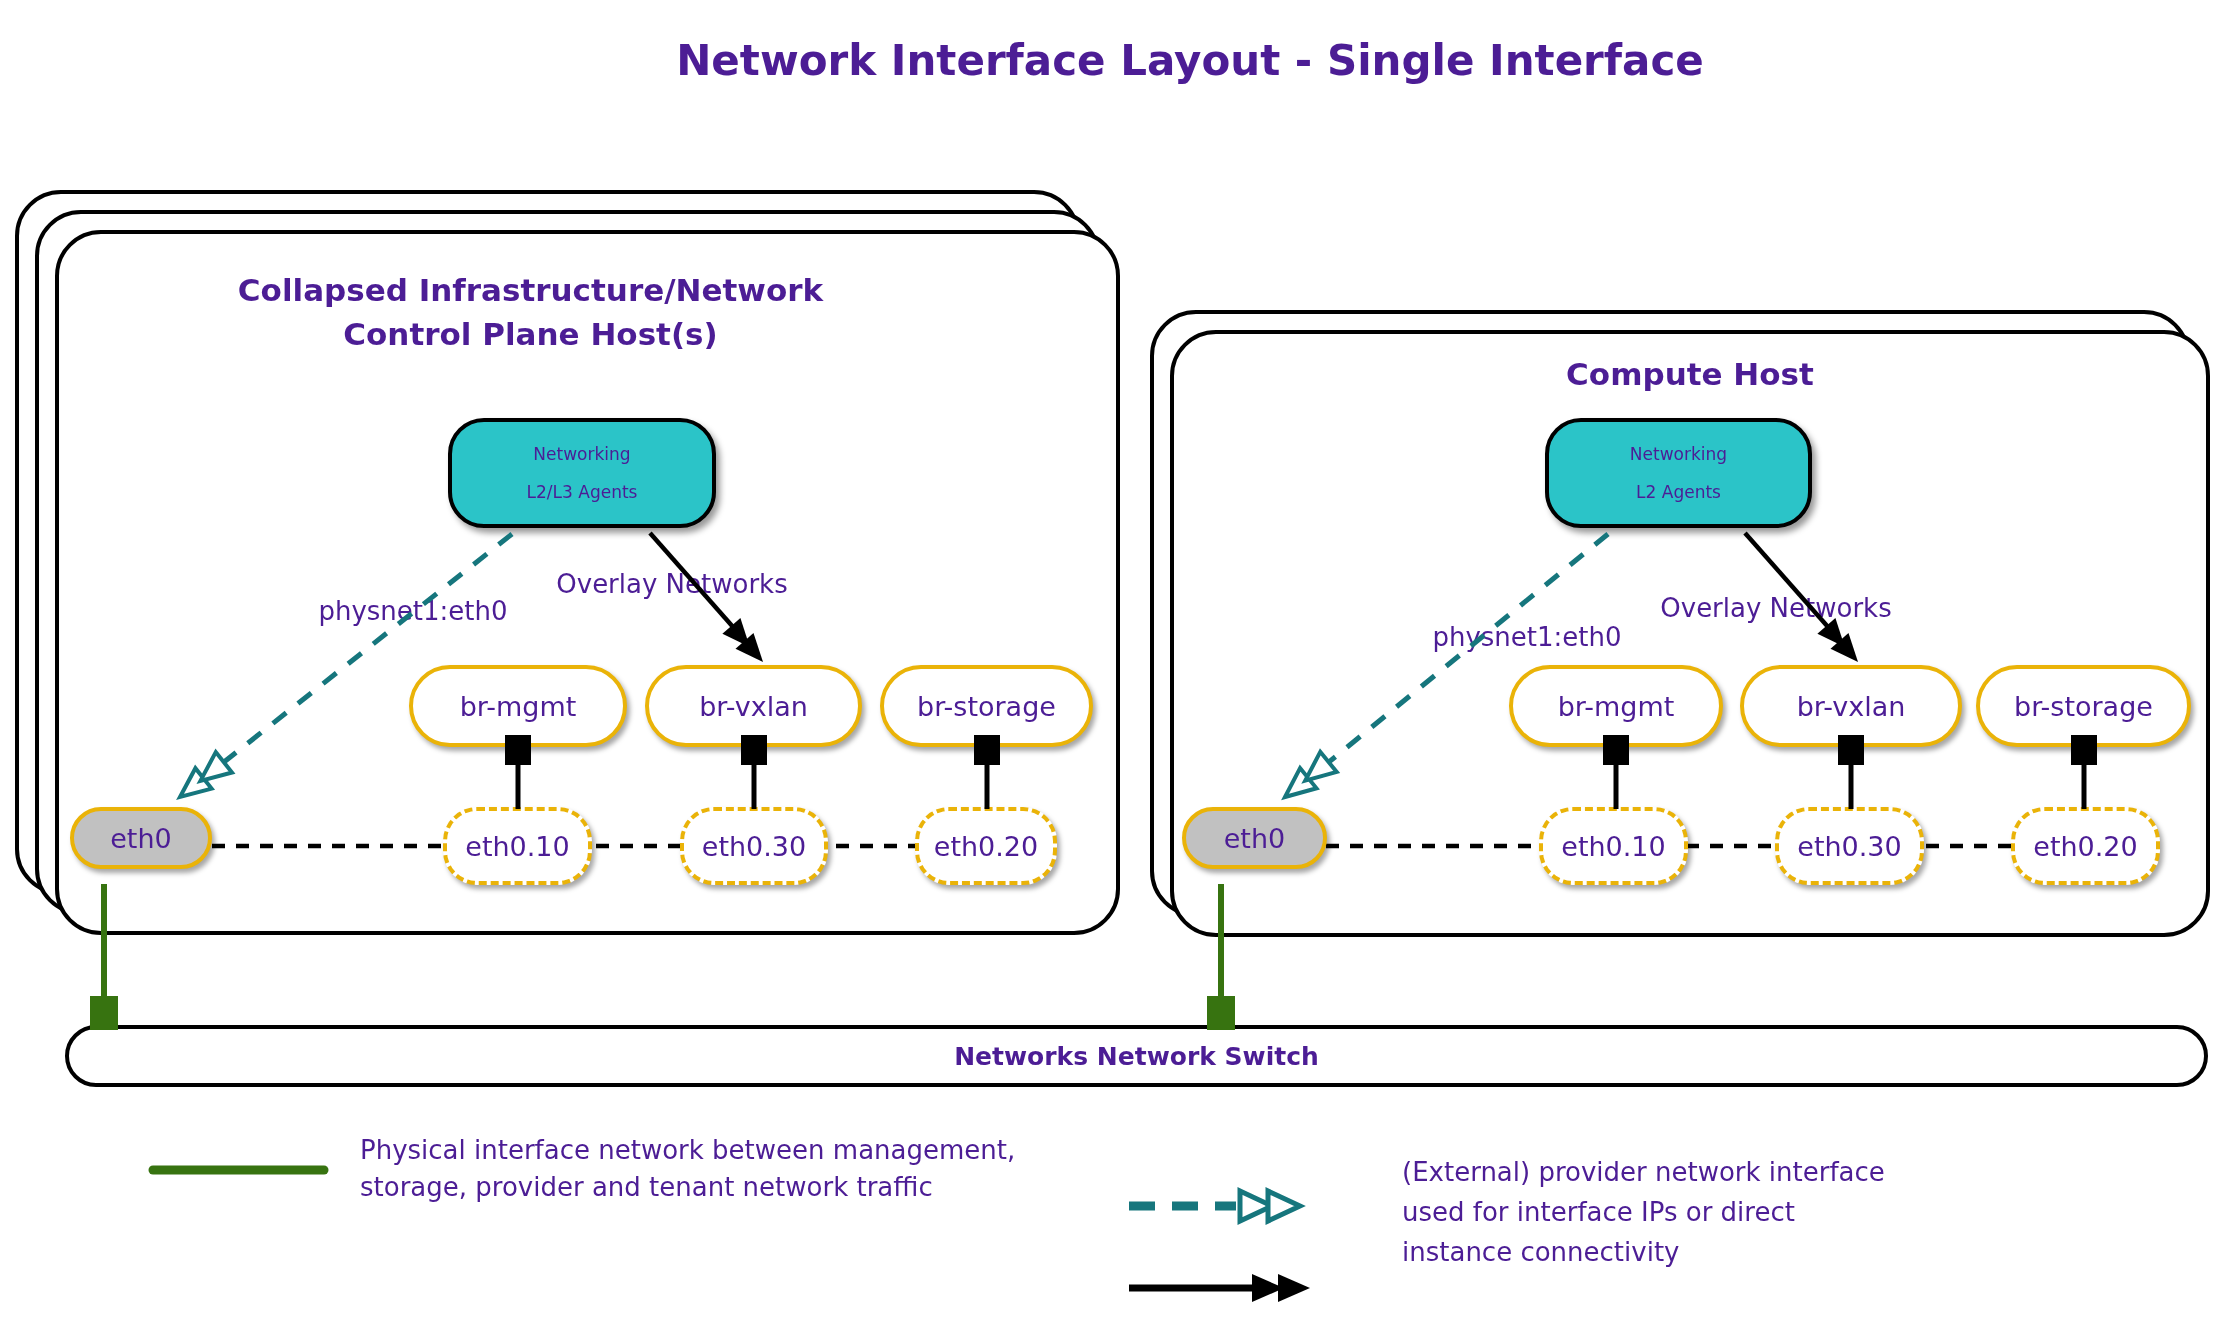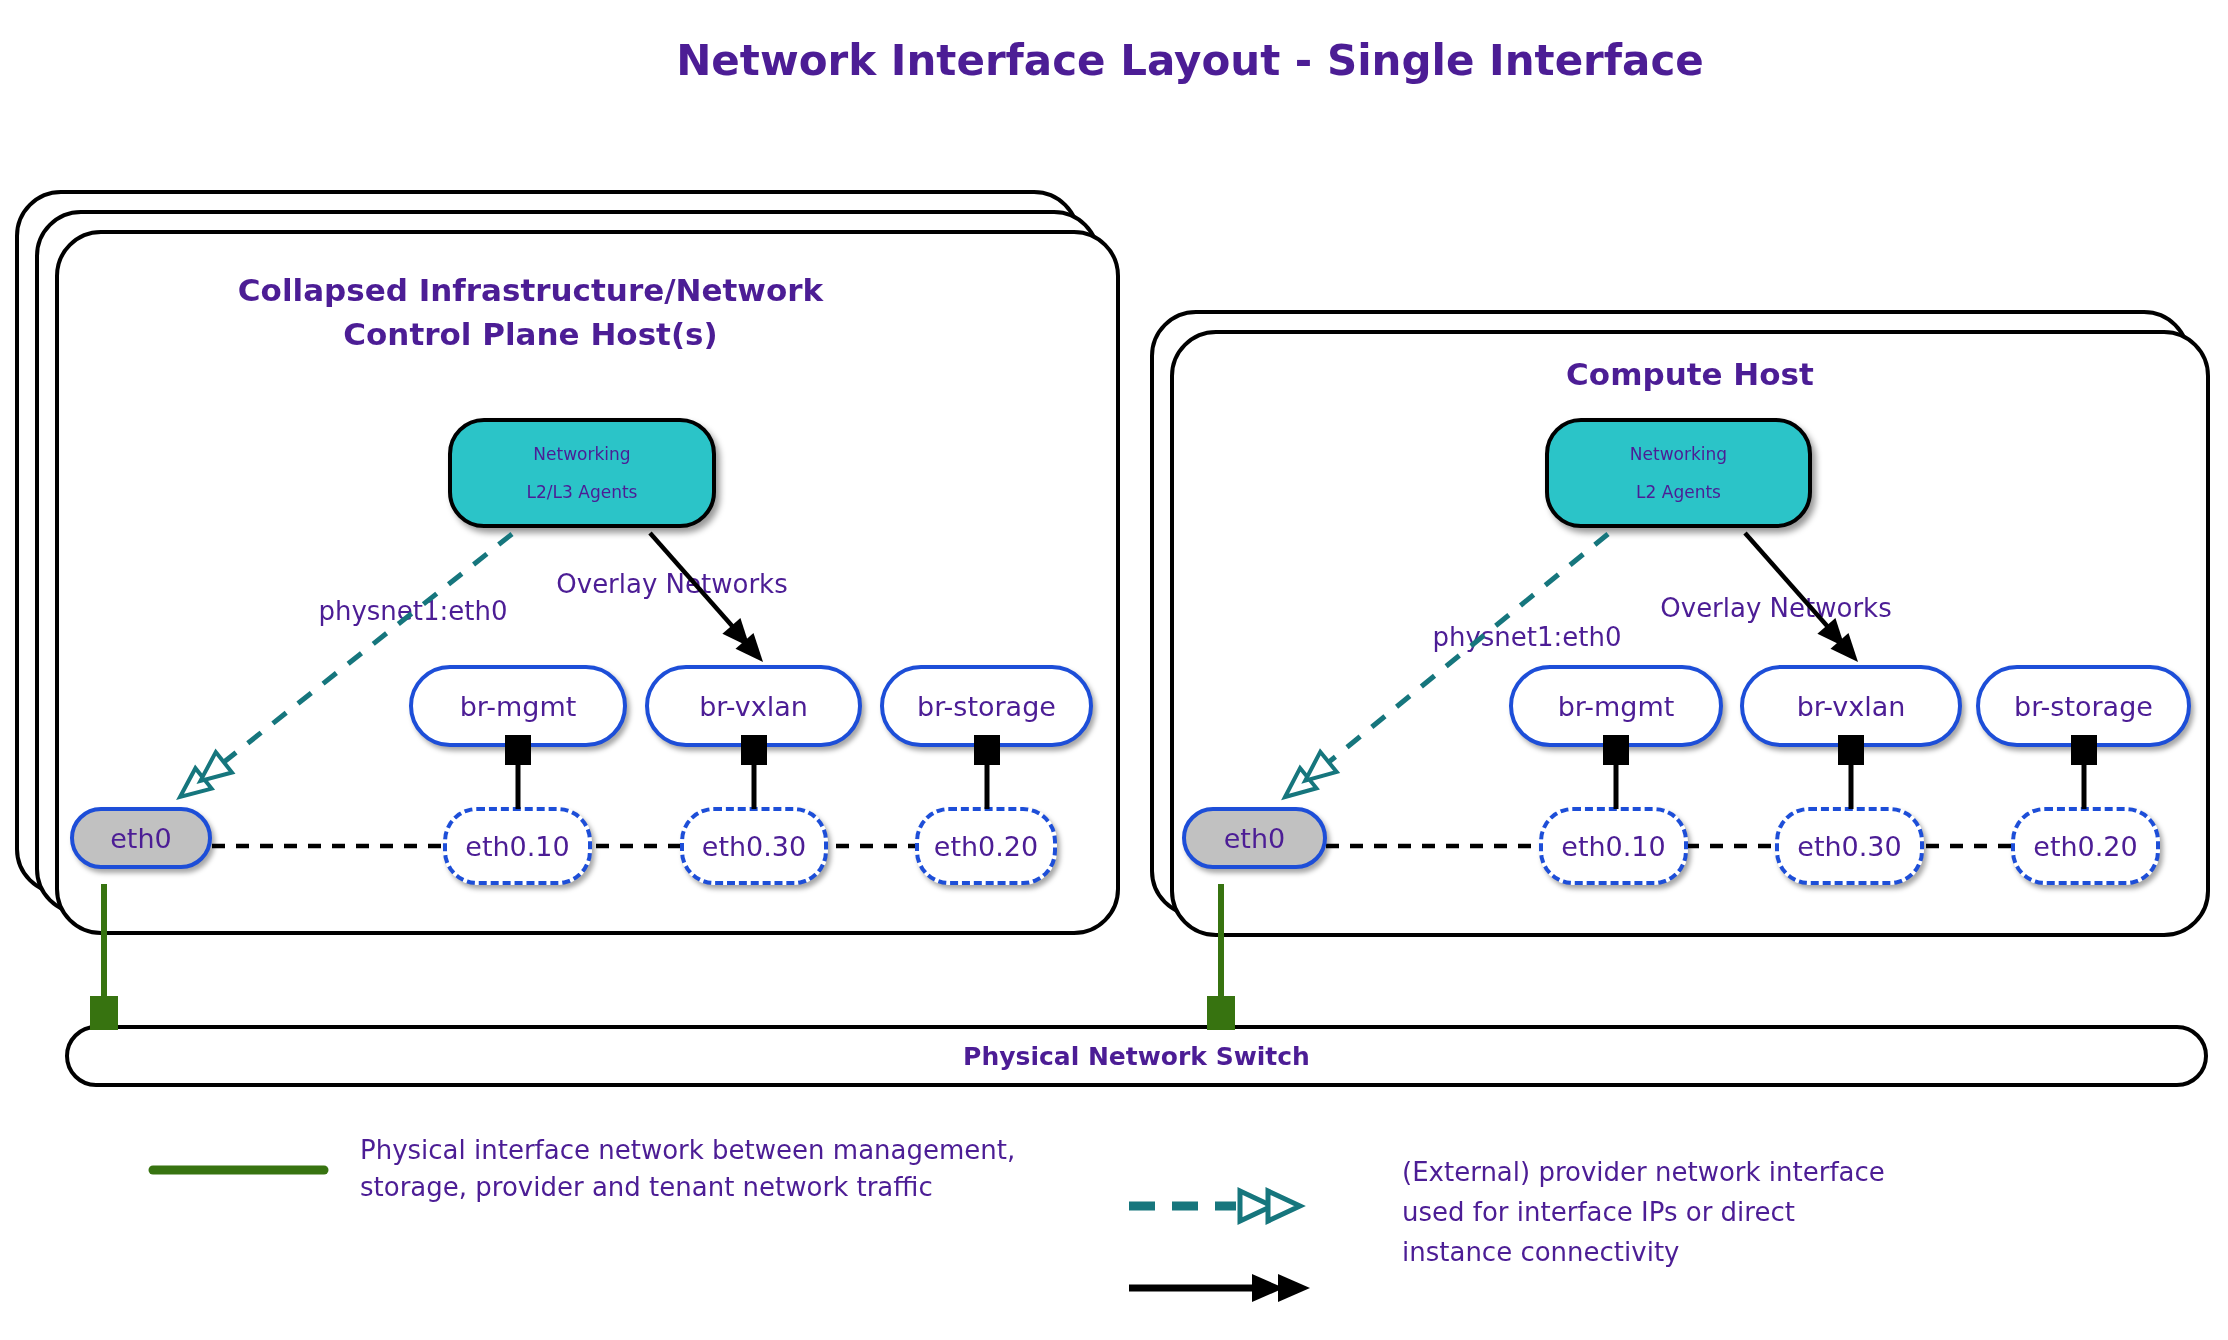--- a/index.html
+++ b/index.html
@@ -11,21 +11,21 @@
   .host-rect{position:absolute;width:1065px;height:705px;border:4px solid #000;
              border-radius:46px;background:#fff;z-index:1;box-sizing:border-box;}
   .host-rect.r{width:1040px;height:607px;}
   .host-title{position:absolute;z-index:3;text-align:center;font-weight:bold;
               font-size:31px;line-height:44px;}
   .agent{position:absolute;z-index:3;background:#2BC4C8;border:4px solid #000;border-radius:36px;
          display:flex;flex-direction:column;align-items:center;justify-content:center;
          font-size:17px;line-height:38px;box-sizing:border-box;
          box-shadow:4px 5px 6px rgba(0,0,0,.40);}
   .pill{position:absolute;z-index:3;display:flex;align-items:center;justify-content:center;
-        background:#fff;border:4px solid #1d4ed8;font-size:27px;box-sizing:border-box;
+        background:#fff;border:4px solid #eab308;font-size:27px;box-sizing:border-box;
         box-shadow:3px 4px 5px rgba(0,0,0,.35);white-space:nowrap;}
   .bridge{border-radius:41px;height:82px;top:665px;}
   .vlan{border-radius:34px;height:78px;top:807px;border-style:dashed;}
   .eth{border-radius:36px;height:62px;top:807px;background:#C1C1C1;}
   .small-label{position:absolute;z-index:3;font-size:26px;white-space:nowrap;
                transform:translate(-50%,-50%);}
   #switch-box{position:absolute;z-index:3;left:65px;top:1025px;width:2143px;height:62px;
               border:4px solid #000;border-radius:31px;background:#fff;box-sizing:border-box;
               display:flex;align-items:center;justify-content:center;
               font-weight:bold;font-size:25px;}
@@ -88,21 +88,21 @@
 
   <div class="pill bridge" style="left:1509px;width:214px;">br-mgmt</div>
   <div class="pill bridge" style="left:1740px;width:222px;">br-vxlan</div>
   <div class="pill bridge" style="left:1976px;width:215px;">br-storage</div>
 
   <div class="pill eth" style="left:1182px;width:145px;">eth0</div>
   <div class="pill vlan" style="left:1539px;width:149px;">eth0.10</div>
   <div class="pill vlan" style="left:1775px;width:149px;">eth0.30</div>
   <div class="pill vlan" style="left:2011px;width:149px;">eth0.20</div>
 
-  <div id="switch-box">Physical Network Switch</div>
+  <div id="switch-box">Networks Network Switch</div>
 
   <div class="legend-text" style="left:360px;top:1132px;">
     <div>Physical interface network between management,</div>
     <div>storage, provider and tenant network traffic</div>
   </div>
   <div class="legend-text" style="left:1402px;top:1152px;line-height:40px;">
     <div>(External) provider network interface</div>
     <div>used for interface IPs or direct</div>
     <div>instance connectivity</div>
   </div>

